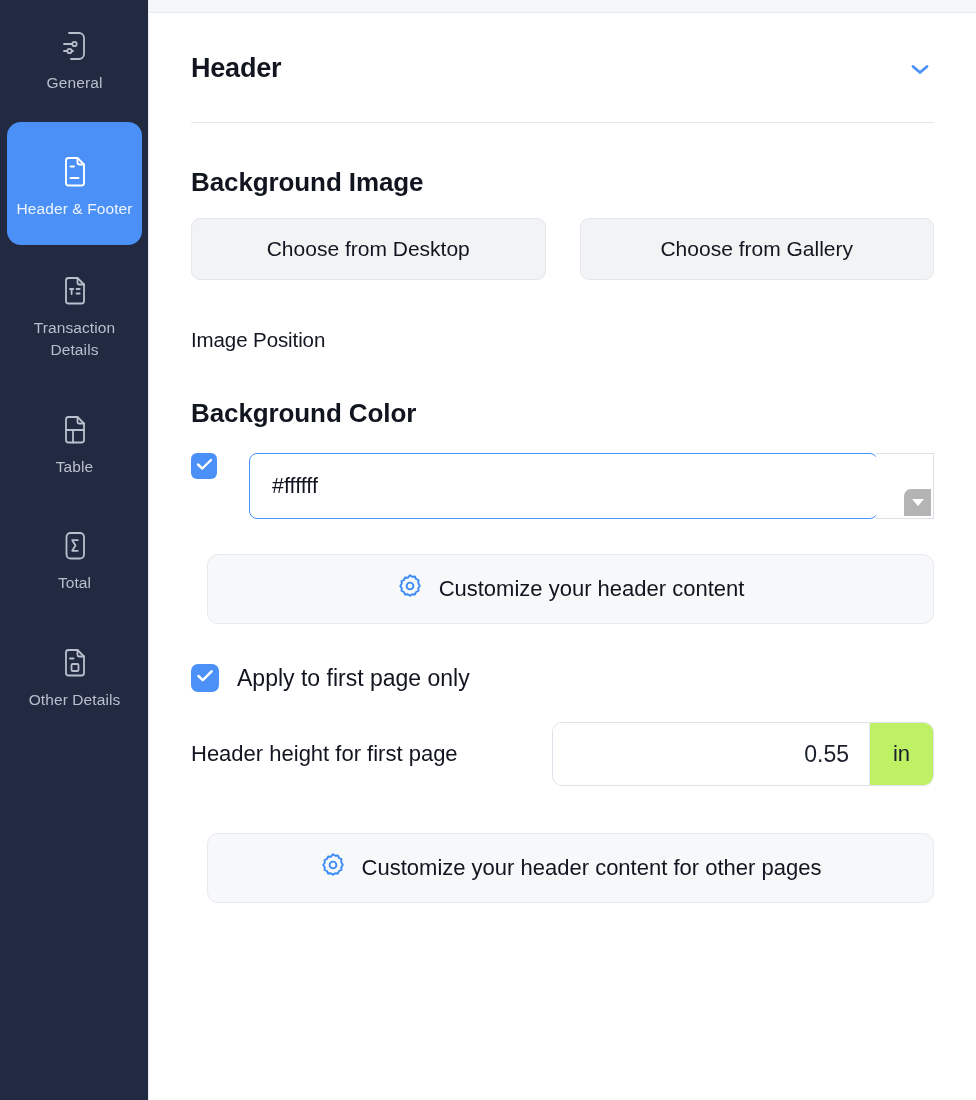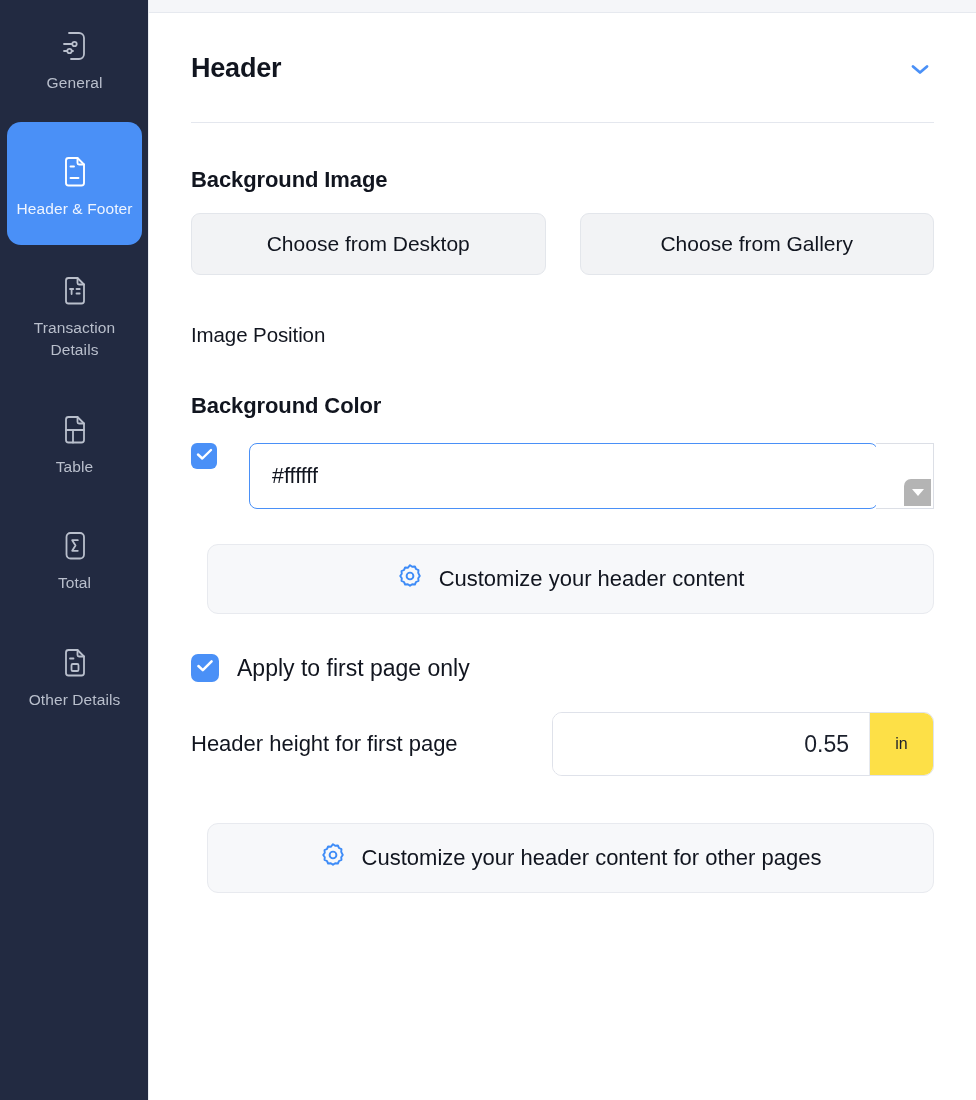--- a/index.html
+++ b/index.html
@@ -108,21 +108,21 @@
     cursor: pointer;
   }
   .divider {
     margin-top: 38px;
     height: 1px;
     background: #e4e7ee;
   }
 
   
   .field-label {
-    font-size: 22px;
+    font-size: 26px;
     font-weight: bold;
     color: #11151f;
     letter-spacing: -0.1px;
   }
   .field-label.normal { font-weight: normal; font-size: 20.5px; margin-top: 48px; }
 
   .mt-bgimg   { margin-top: 44px; }
   .mt-buttons { margin-top: 20px; }
   .mt-imgpos  { margin-top: 44px; }
   .mt-select  { margin-top: 14px; }
@@ -275,26 +275,26 @@
     align-items: center;
     justify-content: flex-end;
     padding-right: 20px;
     font-size: 23px;
     color: #1a1f2b;
     background: #ffffff;
     cursor: text;
   }
   .num-unit {
     width: 64px;
-    background: #fde047;
+    background: #bef264;
     border-left: 1px solid #e6e9ef;
     display: flex;
     align-items: center;
     justify-content: center;
-    font-size: 16px;
+    font-size: 22px;
     color: #1a1f2b;
   }
 </style>
 </head>
 <body>
 
 <div class="app">
 
   <nav class="sidebar">
 

